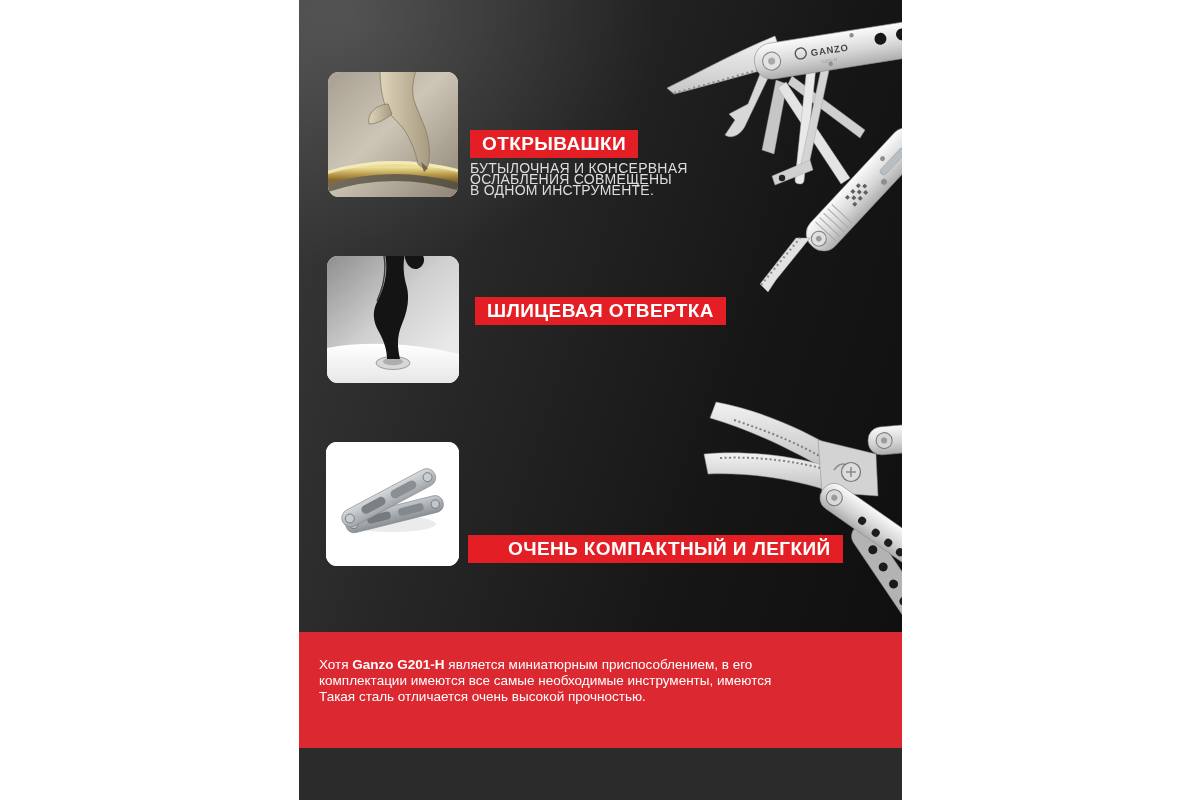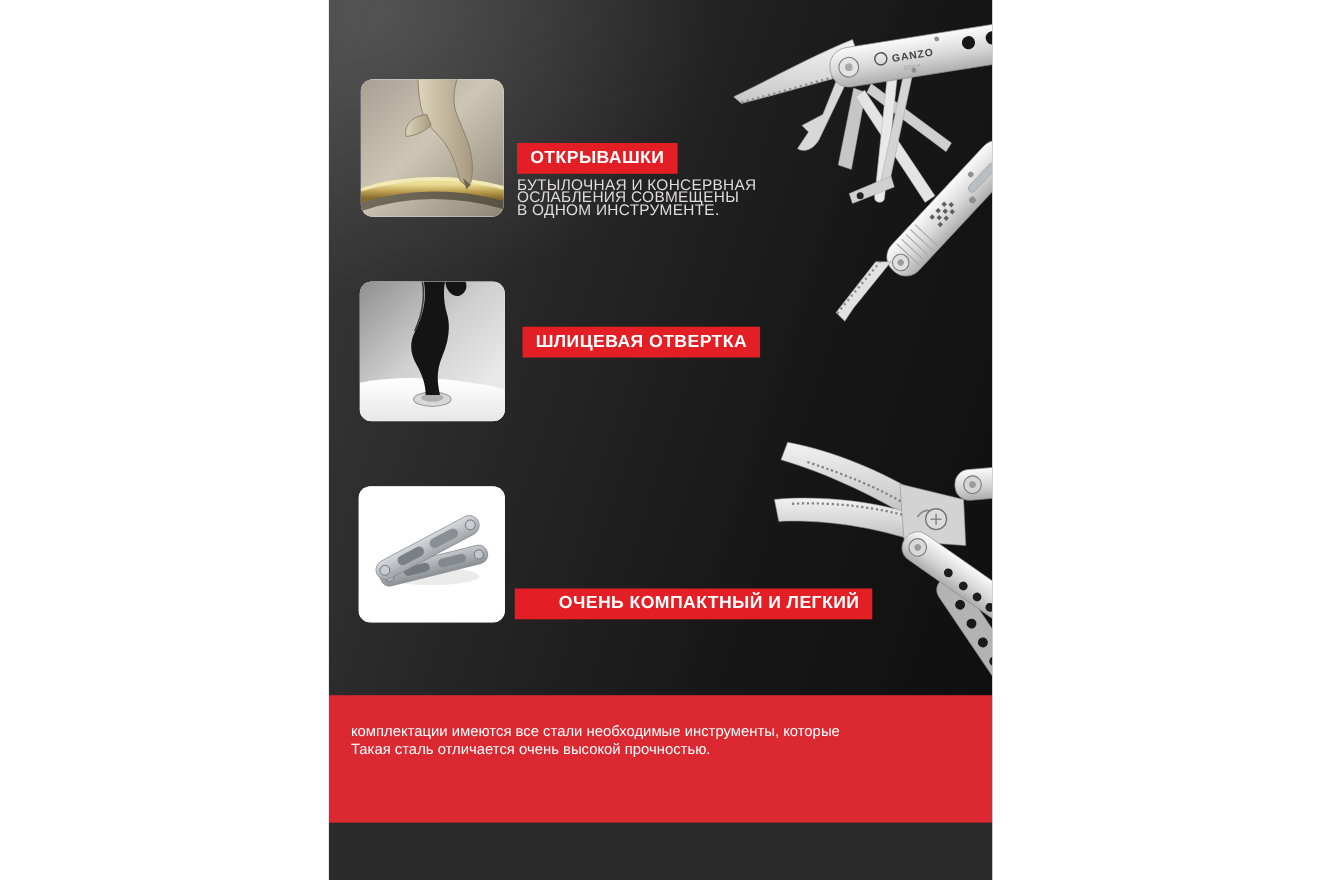--- a/index.html
+++ b/index.html
@@ -16,21 +16,21 @@
   .tile {
     position:absolute; border-radius:11px; overflow:hidden; background:#ffffff;
   }
   .tile svg { display:block; width:100%; height:100%; }
   #tile-openers   { left:29px;  top:72px;  width:130px; height:125px; }
   #tile-driver    { left:28px;  top:256px; width:132px; height:127px; }
   #tile-folded    { left:27px;  top:442px; width:133px; height:124px; }
 
   .title-banner {
     position:absolute; display:inline-block; background:#e31e24; color:#ffffff;
-    font-weight:bold; font-size:16px; line-height:28px; padding:0 12px;
+    font-weight:bold; font-size:19px; line-height:28px; padding:0 12px;
     letter-spacing:0.4px; white-space:nowrap;
   }
   #banner-openers { left:171px; top:130px; }
   #banner-driver  { left:176px; top:297px; }
   #banner-compact { left:169px; top:535px;padding-left:40px; }
 
   .desc { position:absolute; color:#dfdddd; font-size:14px; line-height:10.8px; letter-spacing:0.25px; }
   .desc span { display:block; }
   #desc-openers { left:171px; top:163px; }
   #desc-driver  { left:176px; top:348px; }
@@ -272,19 +272,20 @@
           <circle cx="50" cy="5" r="4" fill="#1d1d1d"></circle>
             <circle cx="68" cy="7" r="4" fill="#1d1d1d"></circle>
           <circle cx="84" cy="8" r="4" fill="#1d1d1d"></circle>
             <circle cx="99" cy="9" r="4" fill="#1d1d1d"></circle>
           <circle cx="113" cy="10" r="4" fill="#1d1d1d"></circle>
         </g>
       </svg>
     </div>
 
     <div class="footer-banner">
-      <span class="line">комплектации имеются все стали необходимые инструменты, которые</span>
+      <span class="line"><span>Хотя </span><b>Ganzo G201-H</b><span> является миниатюрным приспособлением, в его</span></span>
+      <span class="line">комплектации имеются все самые необходимые инструменты, имеются</span>
       <span class="line">Такая сталь отличается очень высокой прочностью.</span>
     </div>
 
     <div class="bottom-strip"></div>
   </div>
 </div>
 
 </body></html>

